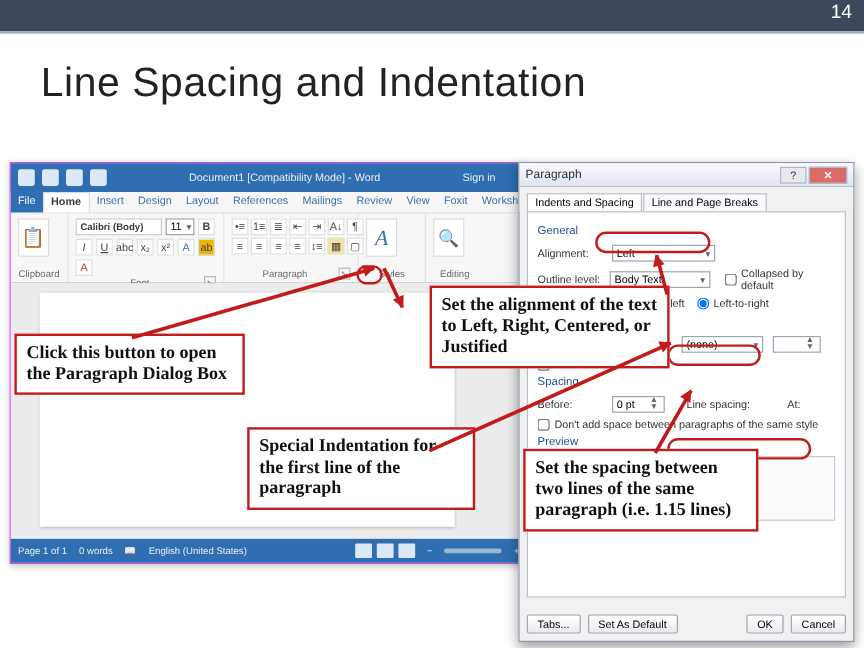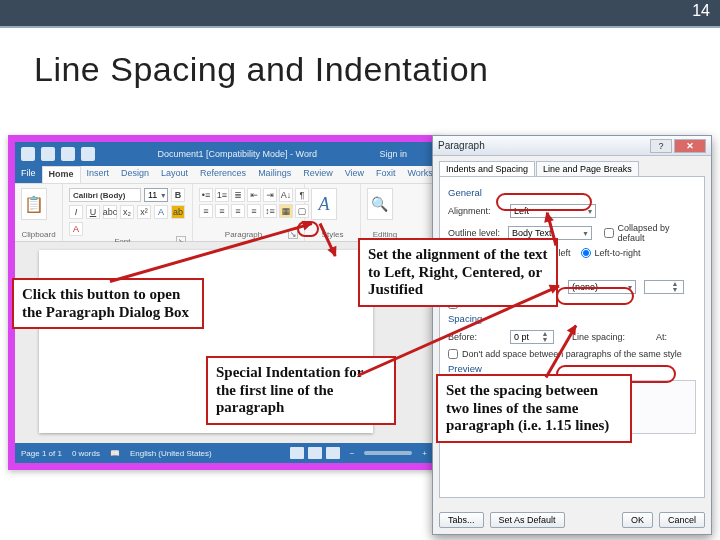--- a/index.html
+++ b/index.html
@@ -7,21 +7,21 @@
   .slide { position: relative; width: 720px; height: 540px; background: #fff; }
 
   
   .topbar { position: absolute; top: 0; left: 0; right: 0; height: 26px; background: #3b4a5a; }
   .topbar::after { content: ""; position: absolute; left: 0; right: 0; top: 26px; height: 2px; background: #9aaab8; }
   .page-num { position: absolute; top: 2px; right: 10px; color: #fff; font-size: 16px; }
 
   .slide-title { position: absolute; top: 50px; left: 34px; font-size: 34px; font-weight: 300; color: #222; letter-spacing: 0.5px; }
 
   
-  .word-window { position: absolute; top: 135px; left: 8px; width: 432px; height: 335px; background: #fff; border: 7px solid #d946ef; box-shadow: 0 2px 6px rgba(0,0,0,0.25); }
+  .word-window { position: absolute; top: 135px; left: 8px; width: 432px; height: 335px; background: #fff; border: 1px solid #d946ef; box-shadow: 0 2px 6px rgba(0,0,0,0.25); }
   .word-titlebar { height: 24px; background: #2f6fb1; display: flex; align-items: center; }
   .qat { display: flex; gap: 6px; padding-left: 6px; }
   .qat span { width: 14px; height: 14px; background: #dbe8f5; border-radius: 2px; display: inline-block; }
   .word-doc-title { flex: 1; text-align: center; color: #e6edf5; font-size: 9px; }
   .word-signin { color: #e6edf5; font-size: 9px; padding-right: 26px; }
 
   .word-tabs { height: 18px; background: #f7f7f7; display: flex; font-size: 9px; border-bottom: 1px solid #ddd; }
   .word-tab { padding: 2px 6px; color: #3b6fa8; }
   .word-tab.file { background: #2f6fb1; color: #fff; }
   .word-tab.active { background: #fff; border: 1px solid #ddd; border-bottom: none; color: #3c3c3c; font-weight: 600; }

